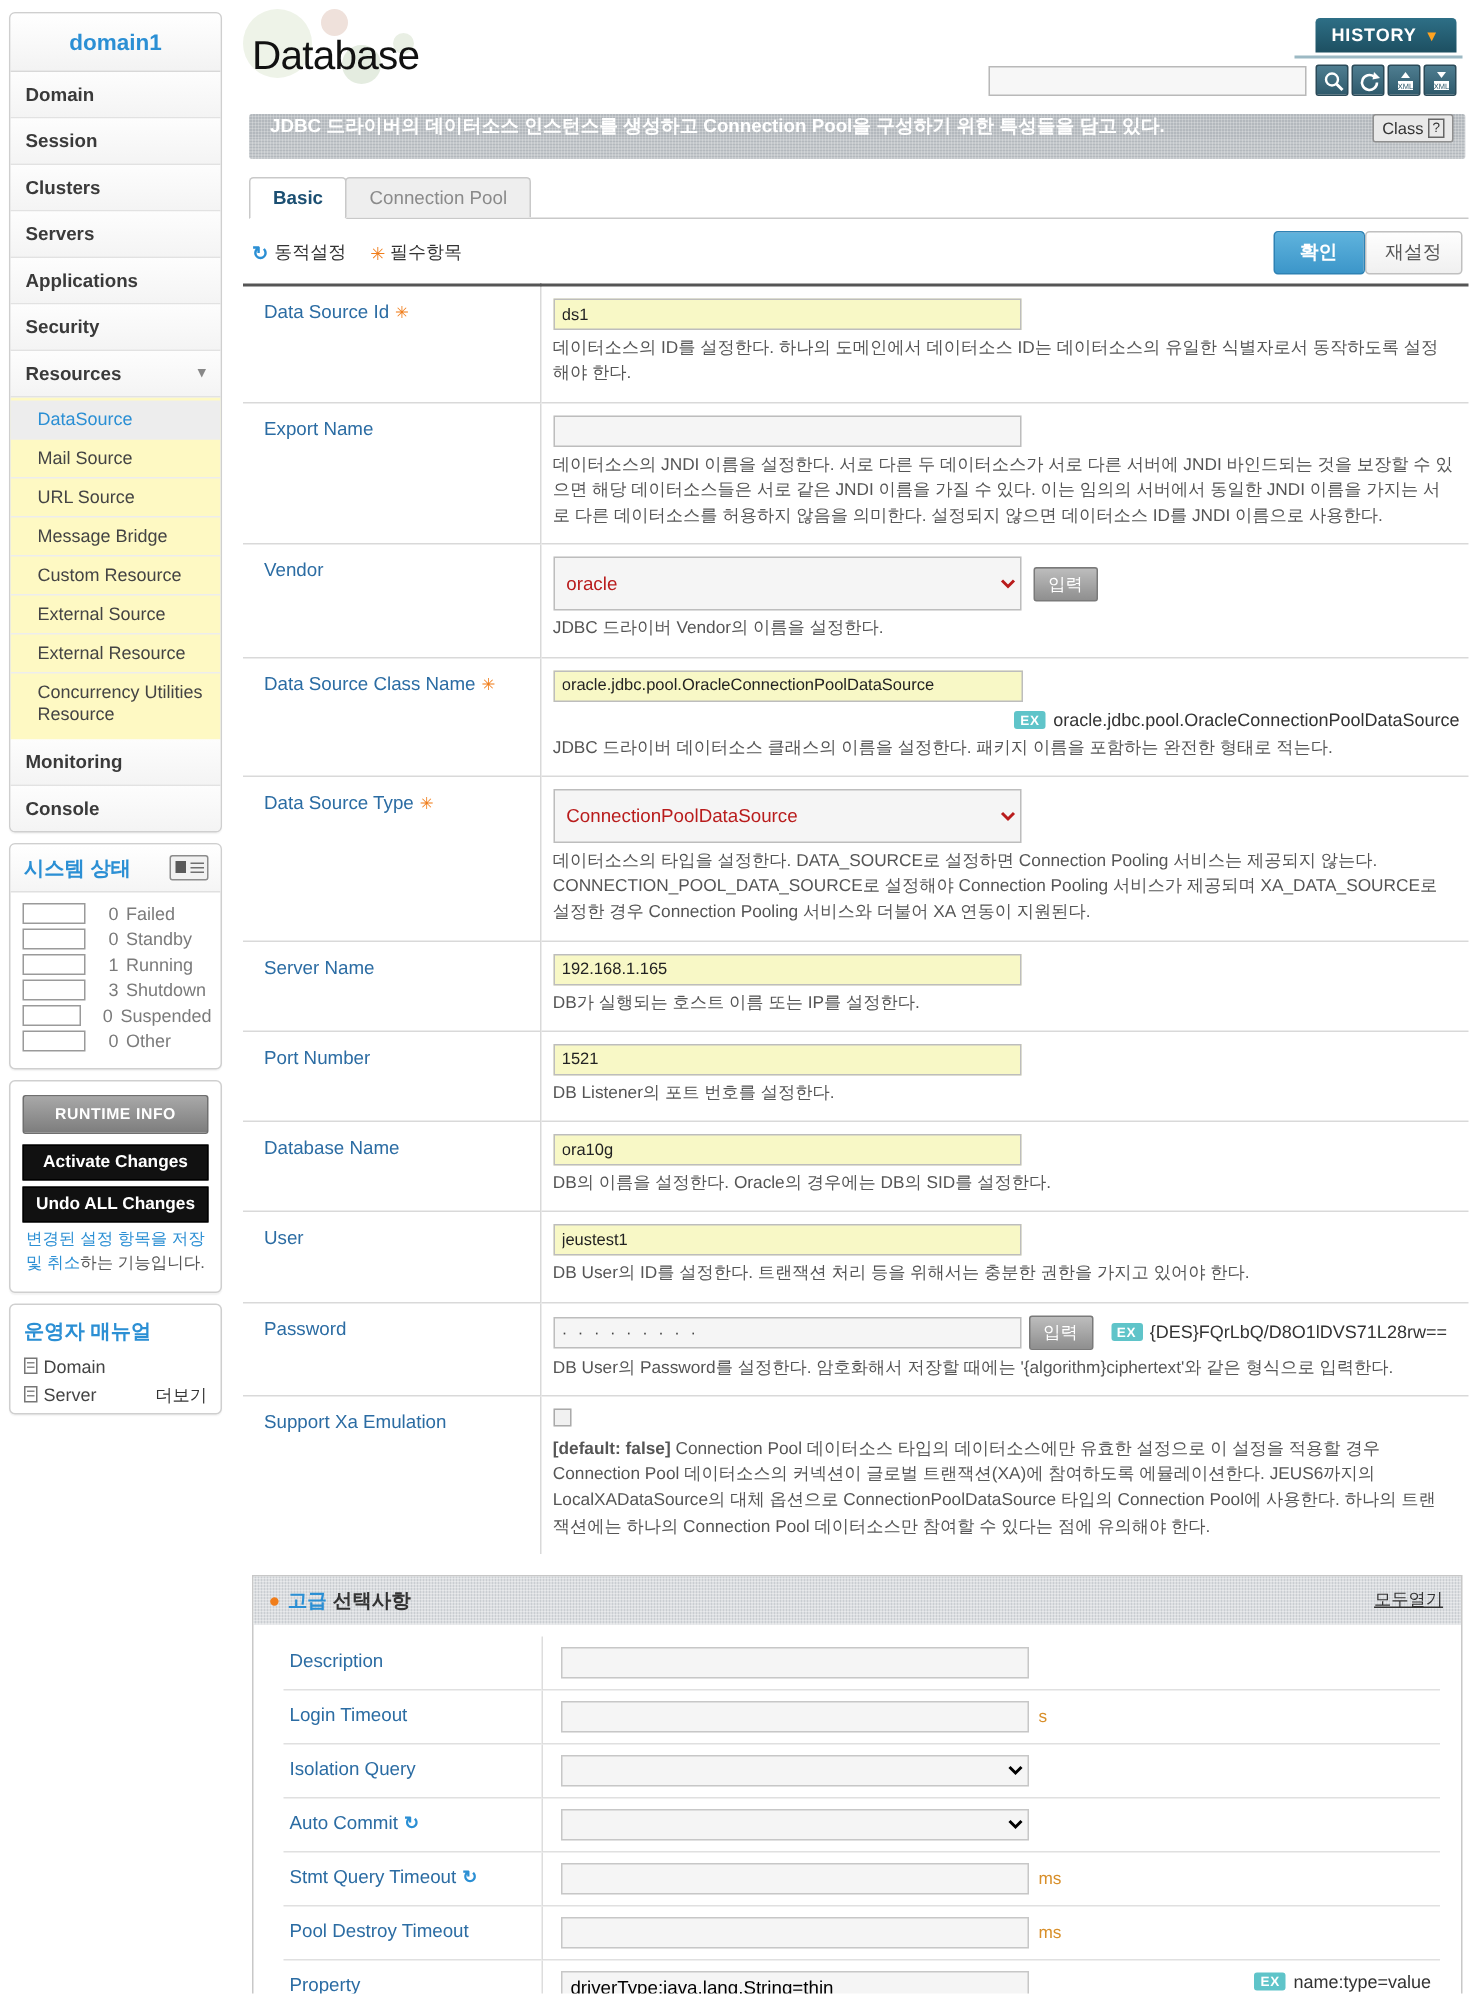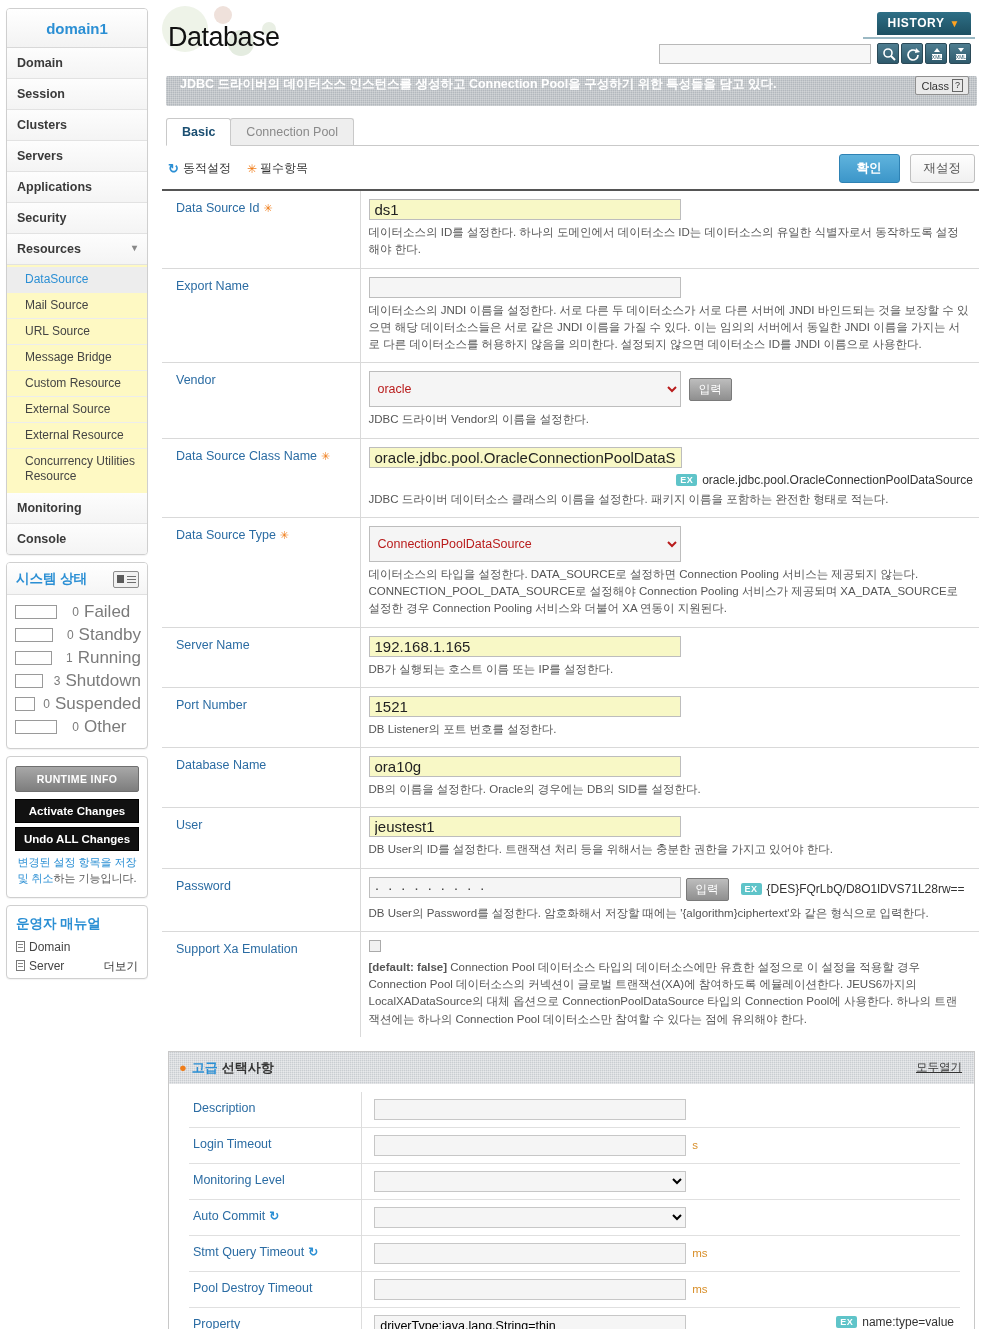--- a/index.html
+++ b/index.html
@@ -55,21 +55,21 @@
     font-size: 12px;
     color: #444;
     border-bottom: 1px solid #ededed;
     cursor: pointer;
     line-height: 1.25;
   }
   .sub-item.active { color:#2b8fd4; background:#ededed; }
   .sub-item:last-child { border-bottom:none; }
 
   .status-head {
-    display:flex; align-items:center; justify-content:space-between;
+    display:flex; align-items:flex-start; justify-content:space-between;
     padding: 7px 8px 6px 9px;
     border-bottom:1px solid #e0e0e0;
     background: linear-gradient(#ffffff,#f5f5f5);
     gap: 24px;
   }
   .status-head .ttl { color:#2b8fd4; font-weight:bold; font-size:13.5px; }
   .monitor-icon {
     width:26px; height:17px; border:1px solid #8c8c8c; border-radius:2px;
     background:#f1f1f1; position:relative;
   }
@@ -80,21 +80,21 @@
   .monitor-icon:before{
     content:""; position:absolute; left:13px; top:4px; width:9px; height:1px;
     background:#6f6f6f; box-shadow: 0 3px 0 #6f6f6f, 0 6px 0 #6f6f6f;
   }
   .status-list { padding: 7px 6px 8px 8px; }
   .status-row { display:flex; align-items:center; margin-bottom:3px; }
   .bar-wrap { width:42px; height:14px; border:1px solid #9a9a9a; background:#fff; margin-right:8px; }
   .bar-fill-green { height:100%; width:33%; background: repeating-linear-gradient(45deg,#6cc36c,#6cc36c 3px,#8fd18f 3px,#8fd18f 6px); }
   .bar-fill-red { height:100%; width:100%; background: repeating-linear-gradient(45deg,#c9625f,#c9625f 3px,#e09b99 3px,#e09b99 6px); }
   .status-num { color:#7b7b7b; font-size:12px; width:14px; text-align:right; margin-right:5px;}
-  .status-lbl { color:#7b7b7b; font-size:17px; }
+  .status-lbl { color:#7b7b7b; font-size:12px; }
 
   .btn-block { padding: 9px 8px 10px; }
   .btn-runtime {
     display:block; width:100%; text-align:center; padding:6px 0;
     font-size:10.5px; font-weight:bold; letter-spacing:.4px; color:#fff;
     background: linear-gradient(#a8a8a8,#7d7d7d);
     border:1px solid #6f6f6f; border-radius:2px; margin-bottom:7px; cursor:pointer;
   }
   .btn-dark {
     display:block; width:100%; text-align:center; padding:5px 0;
@@ -166,21 +166,21 @@
     margin-right:-1px; border-radius:3px 3px 0 0;
   }
   .tab.active { background:#ffffff; color:#1b4f72; font-weight:bold; border-bottom:1px solid #fff; margin-bottom:-1px; }
 
   .legend-row { display:flex; align-items:center; justify-content:space-between; margin:8px 4px 0 6px; }
   .legend { display:flex; align-items:center; font-size:12px; color:#333; }
   .legend .lg { margin-right:16px; display:flex; align-items:center; }
   .dyn-ico { color:#2b8fd4; font-size:13px; margin-right:4px; font-weight:bold; }
   .req-ico { color:#f07d1a; font-size:12px; margin-right:3px; }
 
-  .act-btns { display:flex; gap:10px; }
+  .act-btns { display:flex; gap:0; }
   .btn-ok {
     background: linear-gradient(#5fb3dd,#3c96c9); border:1px solid #2e82b4;
     color:#fff; font-size:12.5px; font-weight:bold; padding:5px 17px; border-radius:3px; cursor:pointer;
   }
   .btn-reset {
     background: linear-gradient(#fefefe,#f0f0f0); border:1px solid #c0c0c0;
     color:#555; font-size:12.5px; padding:5px 13px; border-radius:3px; cursor:pointer;
   }
 
   table.form { width:100%; border-collapse:collapse; margin-top:6px; }
@@ -189,21 +189,21 @@
   td.lbl {
     width:198px; vertical-align:top; padding:10px 8px 10px 14px;
     color:#2b6ca3; font-size:12.5px; border-right:1px solid #d9d9d9;
   }
   td.fld { padding:8px 6px 9px 8px; vertical-align:top; }
   .req-star { color:#f07d1a; font-size:11px; margin-left:4px; }
   .dyn-star { color:#2b8fd4; font-size:12px; margin-left:4px; font-weight:bold; }
 
   input.txt {
     width:312px; height:21px; border:1px solid #bdbdbd; padding:1px 5px;
-    font-family:"Liberation Sans", sans-serif; font-size:15px; color:#222;
+    font-family:"Liberation Sans", sans-serif; font-size:11px; color:#222;
   }
   input.txt.yellow { background:#f8f8c6; }
   input.txt.grey { background:#f5f5f5; }
   select.sel {
     width:312px; height:36px; border:1px solid #bdbdbd; background:#f5f5f5;
     font-family:"Liberation Sans", sans-serif; font-size:12.5px; color:#b91c1c;
     padding:1px 4px;
   }
   .desc { color:#555; font-size:11.5px; line-height:1.5; margin-top:4px; max-width:600px; }
   .btn-input {
@@ -553,21 +553,21 @@
           <tbody>
               <tr>
             <td class="albl"><span>Description</span></td>
             <td class="afld"><input class="atxt" type="text" value="" style=""></td>
           </tr>
           <tr>
             <td class="albl"><span>Login Timeout</span></td>
             <td class="afld"><input class="atxt" type="text" value="" style=""><span class="unit">s</span></td>
           </tr>
           <tr>
-            <td class="albl"><span>Monitoring Level</span></td>
+            <td class="albl"><span>Isolation Query</span></td>
             <td class="afld"><select class="asel"><option></option></select></td>
           </tr>
           <tr>
             <td class="albl"><span>Auto Commit</span><span class="dyn-star">↻</span></td>
             <td class="afld"><select class="asel"><option></option></select></td>
           </tr>
           <tr>
             <td class="albl"><span>Stmt Query Timeout</span><span class="dyn-star">↻</span></td>
             <td class="afld"><input class="atxt" type="text" value="" style=""><span class="unit">ms</span></td>
           </tr>

